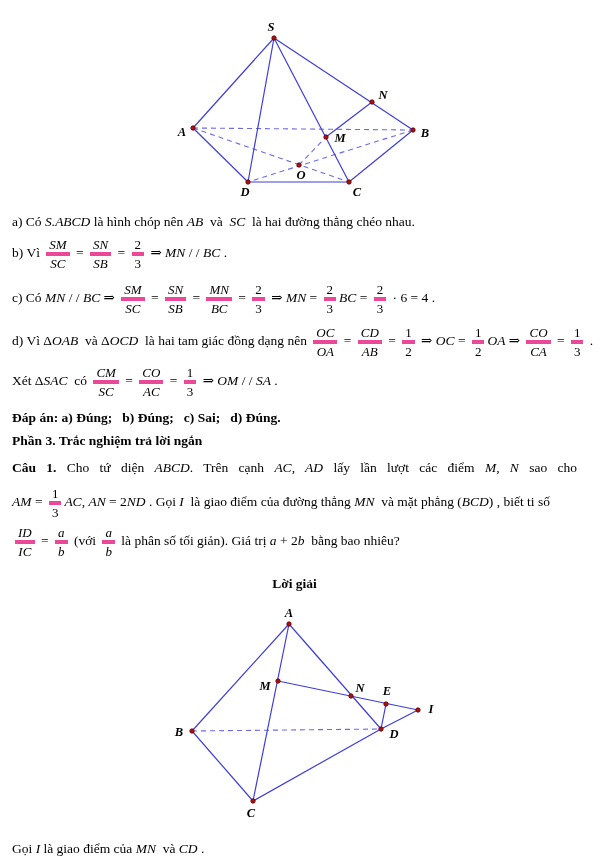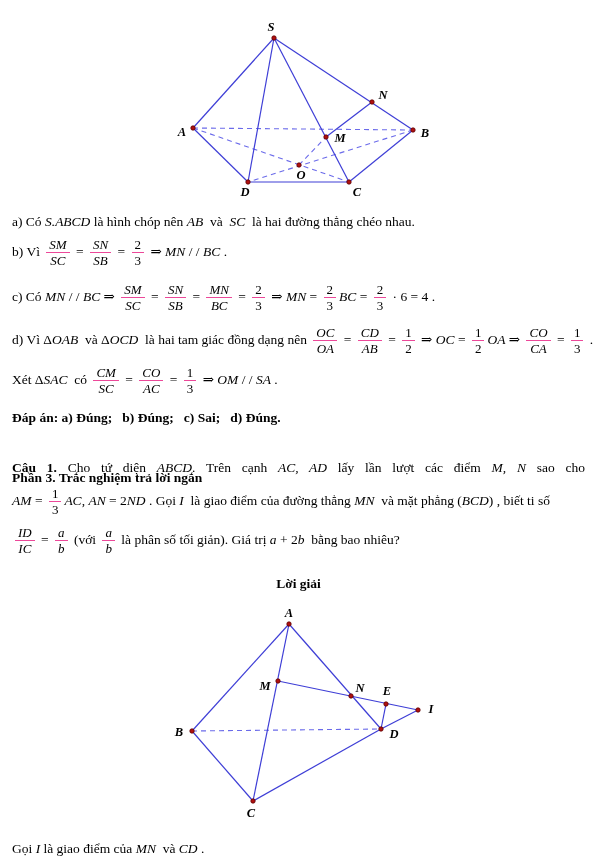--- a/index.html
+++ b/index.html
@@ -7,39 +7,39 @@
     position:relative;
     width:601px;height:864px;
     background:#ffffff;
     font-family:"Liberation Serif","DejaVu Serif",serif;
     font-size:13.5px;
     color:#000;
     overflow:hidden;
   }
   .line{
     position:absolute;
-    left:12px;right:16px;
+    left:12px;right:24px;
     line-height:17px;
     white-space:pre-wrap;
   }
   .line.pre{white-space:pre;}
   .line.center{text-align:center;font-family:Liberation Serif, serif;}
   .line.justify{white-space:normal;text-align:justify;text-align-last:justify;}
   .it{font-style:italic;}
   .bold{font-weight:bold;}
   .frac{
     display:inline-block;
     vertical-align:middle;
     text-align:center;
     padding:0 1px;
     margin:0 2px;
     line-height:15px;
     font-size:13px;
   }
-  .frac .num{display:block;border-bottom:1px solid #ec4899;padding:0 3px 0;}
+  .frac .num{display:block;border-bottom:4px solid #ec4899;padding:0 3px 0;}
   .frac .den{display:block;padding:0 3px 0;}
   .figure{position:absolute;}
   .plabel{
     font-family:"Liberation Serif","DejaVu Serif",serif;
     font-weight:bold;font-style:italic;
     font-size:12.5px;fill:#000;
     text-anchor:middle;
   }
 </style>
 </head>
@@ -105,20 +105,20 @@
         <text x="251" y="817" class="plabel" fill="#000000">C</text>
       </svg>
     </div>
   <div id="text-layer">
       <div class="line pre" style="top: 213px;"><span>a) Có </span><span class="it">S.ABCD</span><span> là hình chóp nên </span><span class="it">AB</span><span>  và  </span><span class="it">SC</span><span>  là hai đường thẳng chéo nhau.</span></div>
       <div class="line pre" style="top: 237px;"><span>b) Vì </span><span class="frac"><span class="num it">SM</span><span class="den it">SC</span></span><span> = </span><span class="frac"><span class="num it">SN</span><span class="den it">SB</span></span><span> = </span><span class="frac"><span class="num">2</span><span class="den">3</span></span><span> ⇒ </span><span class="it">MN</span><span> / / </span><span class="it">BC</span><span> .</span></div>
       <div class="line pre" style="top: 282px;"><span>c) Có </span><span class="it">MN</span><span> / / </span><span class="it">BC</span><span> ⇒ </span><span class="frac"><span class="num it">SM</span><span class="den it">SC</span></span><span> = </span><span class="frac"><span class="num it">SN</span><span class="den it">SB</span></span><span> = </span><span class="frac"><span class="num it">MN</span><span class="den it">BC</span></span><span> = </span><span class="frac"><span class="num">2</span><span class="den">3</span></span><span> ⇒ </span><span class="it">MN</span><span> = </span><span class="frac"><span class="num">2</span><span class="den">3</span></span><span class="it">BC</span><span> = </span><span class="frac"><span class="num">2</span><span class="den">3</span></span><span> · 6 = 4 .</span></div>
       <div class="line pre" style="top: 325px;"><span>d) Vì Δ</span><span class="it">OAB</span><span>  và Δ</span><span class="it">OCD</span><span>  là hai tam giác đồng dạng nên </span><span class="frac"><span class="num it">OC</span><span class="den it">OA</span></span><span> = </span><span class="frac"><span class="num it">CD</span><span class="den it">AB</span></span><span> = </span><span class="frac"><span class="num">1</span><span class="den">2</span></span><span> ⇒ </span><span class="it">OC</span><span> = </span><span class="frac"><span class="num">1</span><span class="den">2</span></span><span class="it">OA</span><span> ⇒ </span><span class="frac"><span class="num it">CO</span><span class="den it">CA</span></span><span> = </span><span class="frac"><span class="num">1</span><span class="den">3</span></span><span> .</span></div>
       <div class="line pre" style="top: 365px;"><span>Xét Δ</span><span class="it">SAC</span><span>  có </span><span class="frac"><span class="num it">CM</span><span class="den it">SC</span></span><span> = </span><span class="frac"><span class="num it">CO</span><span class="den it">AC</span></span><span> = </span><span class="frac"><span class="num">1</span><span class="den">3</span></span><span> ⇒ </span><span class="it">OM</span><span> / / </span><span class="it">SA</span><span> .</span></div>
       <div class="line pre" style="top: 409px;"><span class="bold">Đáp án: a) Đúng;   b) Đúng;   c) Sai;   d) Đúng.</span></div>
-      <div class="line pre" style="top: 432px; margin-top: 37px;"><span class="bold">Phần 3. Trắc nghiệm trả lời ngắn</span></div>
+      <div class="line pre" style="top: 432px;"><span class="bold">Phần 3. Trắc nghiệm trả lời ngắn</span></div>
       <div class="line justify" style="top: 459px;"><span class="bold">Câu 1.</span><span> Cho tứ diện </span><span class="it">ABCD</span><span>. Trên cạnh </span><span class="it">AC, AD</span><span> lấy lần lượt các điểm </span><span class="it">M, N</span><span> sao cho</span></div>
       <div class="line pre" style="top: 486px;"><span class="it">AM</span><span> = </span><span class="frac"><span class="num">1</span><span class="den">3</span></span><span class="it">AC</span><span>, </span><span class="it">AN</span><span> = 2</span><span class="it">ND</span><span> . Gọi </span><span class="it">I</span><span>  là giao điểm của đường thẳng </span><span class="it">MN</span><span>  và mặt phẳng (</span><span class="it">BCD</span><span>) , biết ti số</span></div>
       <div class="line pre" style="top: 525px;"><span class="frac"><span class="num it">ID</span><span class="den it">IC</span></span><span> = </span><span class="frac"><span class="num it">a</span><span class="den it">b</span></span><span> (với </span><span class="frac"><span class="num it">a</span><span class="den it">b</span></span><span> là phân số tối giản). Giá trị </span><span class="it">a</span><span> + 2</span><span class="it">b</span><span>  bằng bao nhiêu?</span></div>
       <div class="line center" style="top: 575px;"><span class="bold">Lời giải</span></div>
       <div class="line pre" style="top: 840px; font-family: Liberation Serif, serif;"><span>Gọi </span><span class="it">I</span><span> là giao điểm của </span><span class="it">MN</span><span>  và </span><span class="it">CD</span><span> .</span></div>
     </div>
 </div>
 
 </body></html>

